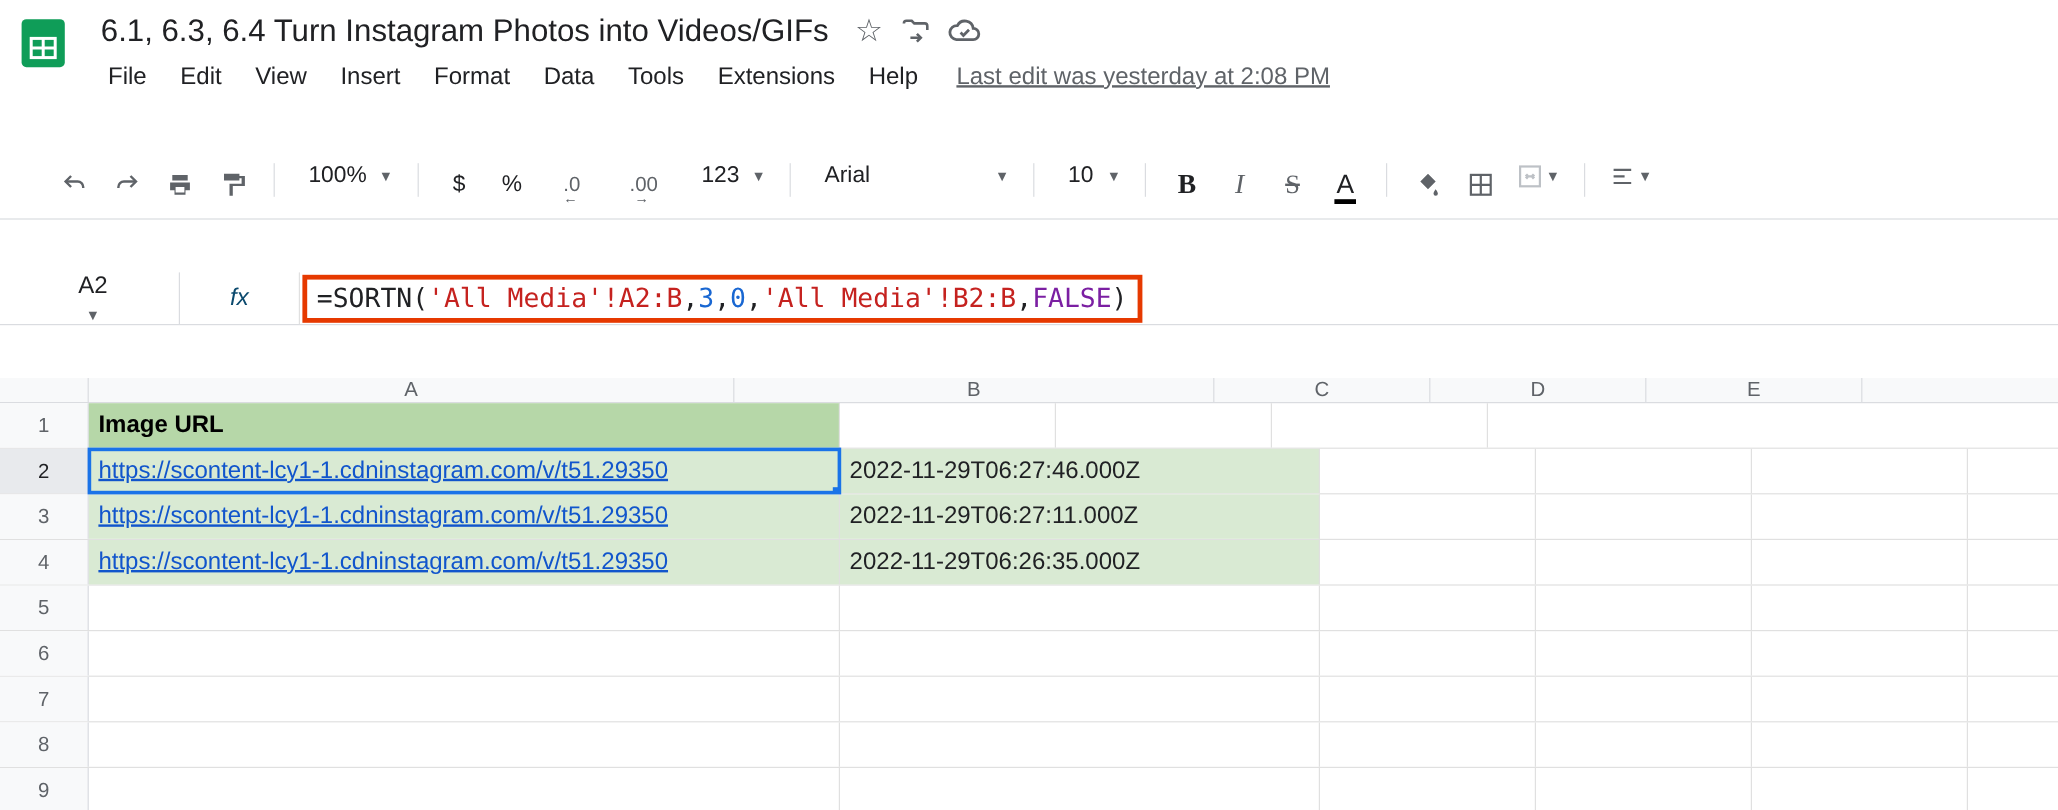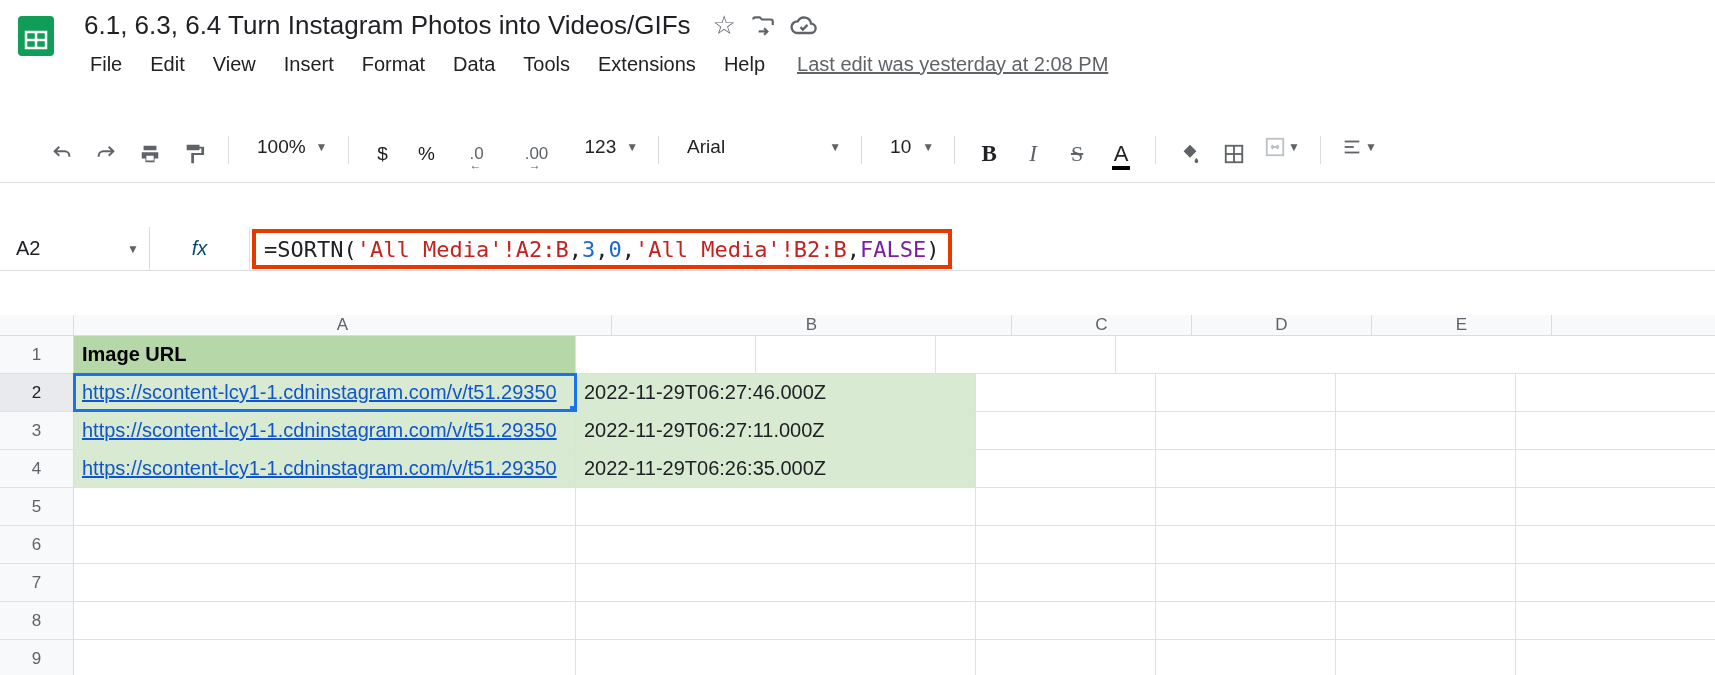--- a/index.html
+++ b/index.html
@@ -29,21 +29,21 @@
   .font-box { width:170px; }
   .size-box { width:60px; }
   .bold { font-weight:700; font-family: "Times New Roman", serif; font-size:23px; color:#202124;}
   .italic { font-style:italic; font-family: "Times New Roman", serif; font-size:23px; color:#5f6368;}
   .strike { text-decoration: line-through; font-family:"Times New Roman", serif; font-size:22px; color:#5f6368;}
   .letter-a { font-size: 22px; color:#202124; position:relative; }
   .letter-a::after { content:""; position:absolute; left:-2px; right:-2px; bottom:-3px; height:4px; background:#000; }
 
   
   .formula-row { display:flex; align-items:stretch; border-bottom:1px solid #dadce0; height:44px; }
-  .name-box { width:150px; display:flex; align-items:center; justify-content:space-between; padding:0 10px 0 16px; border-right:1px solid #dadce0; font-size:20px; }
+  .name-box { width:150px; display:flex; align-items:center; justify-content:space-between; padding:0 10px 0 16px; border-right:1px solid #dadce0; font-size:20px;flex-direction:column; }
   .fx-label { width:100px; display:flex; align-items:center; justify-content:center; color:#0c4a6e; font-style:italic; font-size:20px; font-family: Liberation Sans, sans-serif; border-right:1px solid #e0e0e0;text-align:center;}
   .formula-input { flex:0 0 auto; display:flex; align-items:center; padding:0 8px; font-family: Menlo, Consolas, monospace; font-size:22px; border:4px solid #e63900; margin:2px; height:40px;}
   .formula-rest { flex:1; }
   .f-eq { color:#202124; }
   .f-fn { color:#202124; }
   .f-str { color:#c5221f; }
   .f-num { color:#1967d2; }
   .f-ref { color:#c5221f; }
   .f-bool { color:#7b1fa2; }
   .f-punc { color:#202124; }
@@ -53,21 +53,21 @@
   .col-headers { display:flex; height:32px; background:#f8f9fa; border-bottom:1px solid #dadce0; font-size:17px; color:#5f6368; }
   .corner { width:74px; border-right:1px solid #dadce0; background:#f8f9fa; }
   .col-h { display:flex; align-items:center; justify-content:center; border-right:1px solid #dadce0; }
   .col-a { width:538px; }
   .col-b { width:400px; }
   .col-c, .col-d, .col-e { width:180px; }
   .rows { display:flex; flex-direction:column; }
   .row { display:flex; height:38px; border-bottom:1px solid #e0e0e0; font-size:20px; }
   .row-h { width:74px; display:flex; align-items:center; justify-content:center; background:#f8f9fa; border-right:1px solid #dadce0; color:#5f6368; font-size:17px;}
   .cell { border-right:1px solid #e0e0e0; display:flex; align-items:center; padding:0 8px; overflow:hidden; white-space:nowrap; }
-  .c-a { width:502px; }
+  .c-a { width:626px; }
   .c-b { width:400px; }
   .c-c, .c-d, .c-e { width:180px; }
   .hdr-cell { background:#b6d7a8; font-weight:700; color:#000; }
   .data-bg { background:#d9ead3; }
   .link { color:#1155cc; text-decoration:underline; cursor:pointer; }
   .selected-cell { outline:3px solid #1a73e8; outline-offset:-2px; position:relative; }
   .selected-cell::after { content:""; position:absolute; right:-4px; bottom:-4px; width:9px; height:9px; background:#1a73e8; }
   .row-h.active { background:#e8eaed; color:#202124; }
   svg { display:block; }
 </style>

